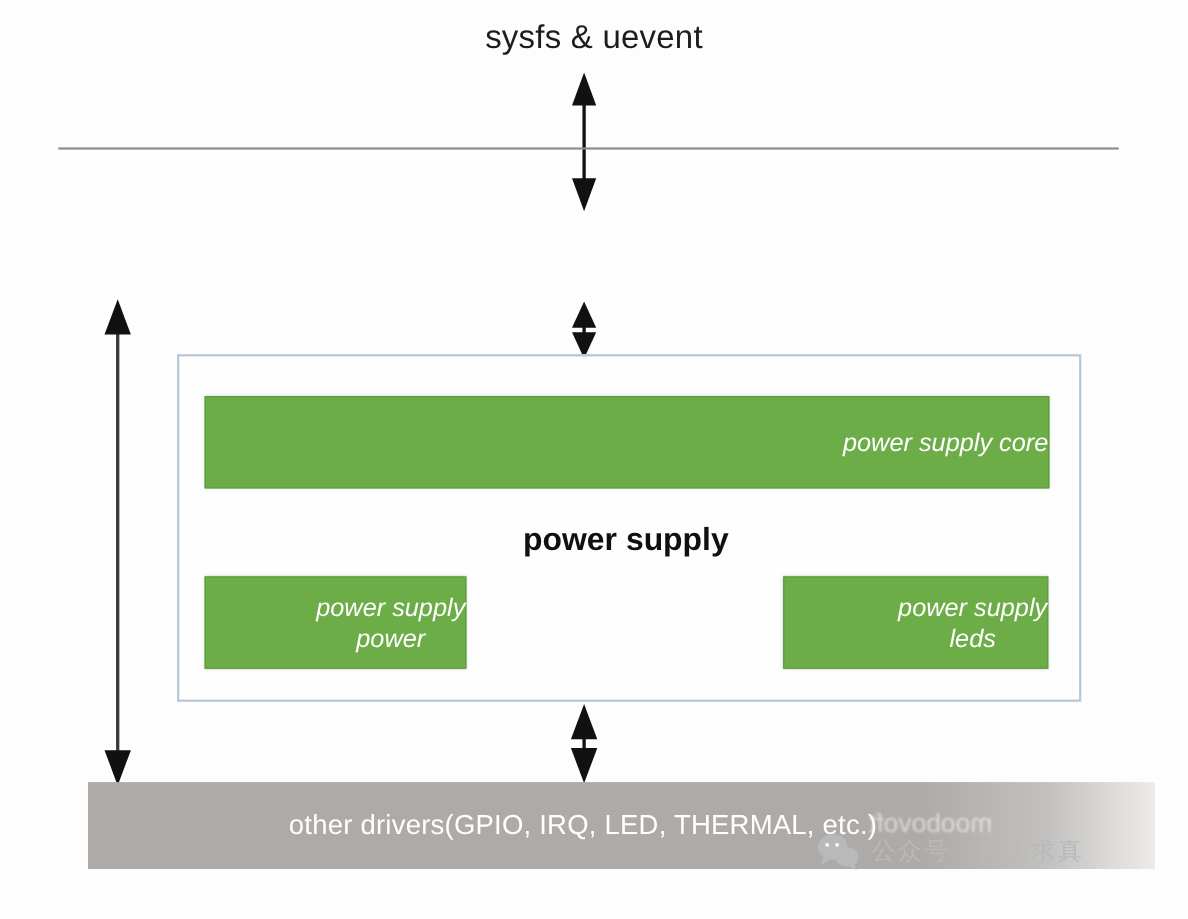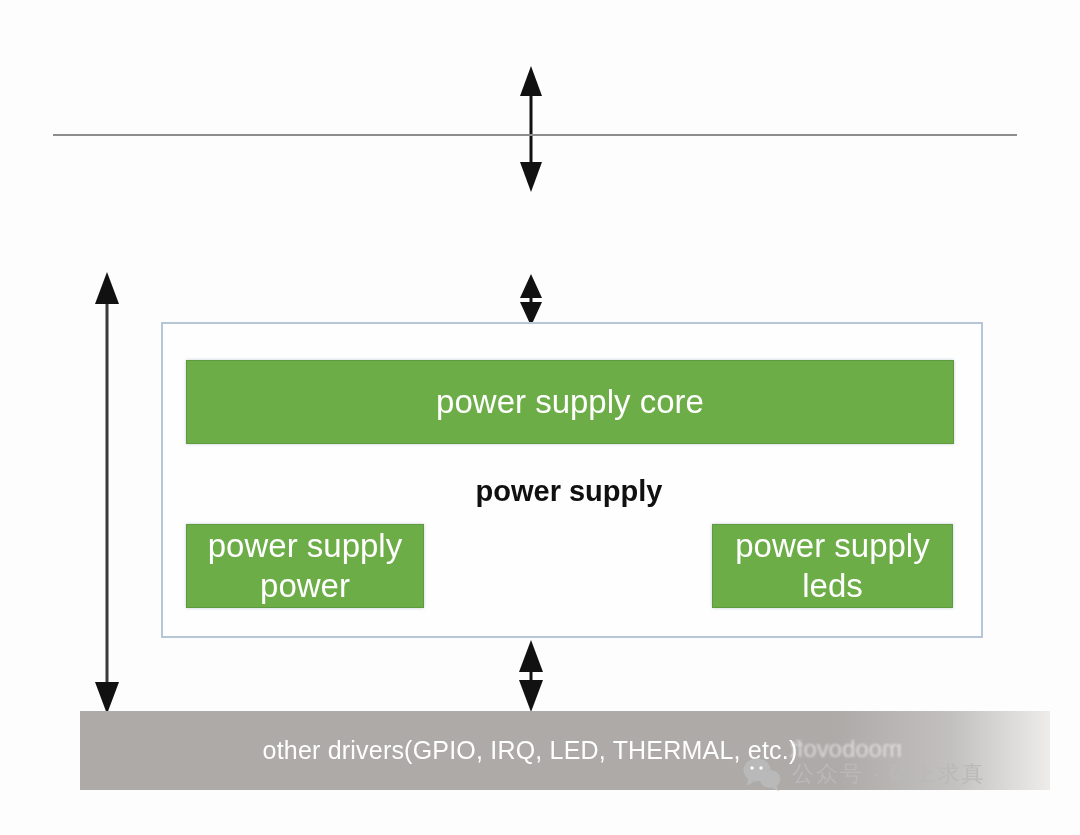--- a/index.html
+++ b/index.html
@@ -75,26 +75,27 @@
   }
 
   
   .box-green {
     position: absolute;
     background: #6cad47;
     border: 1px solid #5f9b3e;
     box-sizing: border-box;
     display: flex;
     align-items: center;
-    justify-content: center;
+    justify-content: flex-end;
     text-align: center;
     color: #ffffff;
-    font-size: 33px;
+    font-size: 23px;
     line-height: 1.22;
     box-shadow: 0 0 3px rgba(150,170,190,0.55);
+    font-style: italic;
   }
   .box-core  { left: 186px; top: 360px; width: 768px; height: 84px; }
   .box-sysfs { left: 186px; top: 524px; width: 238px; height: 84px; }
   .box-leds  { left: 712px; top: 524px; width: 241px; height: 84px; }
 
   
   .class-label {
     position: absolute;
     left: 437px;
     top: 473px;
@@ -156,20 +157,21 @@
     pointer-events: none;
     filter: blur(1.1px);
     transform: scaleX(-1);
   }
 </style>
 </head>
 <body>
 
 <div id="diagram">
 
+  <div class="top-caption">sysfs &amp; uevent</div>
 
   <svg class="arrow" style="left:506px; top:66px;" width="50" height="126">
     <line x1="25" y1="18" x2="25" y2="108" stroke="#111111" stroke-width="3"></line>
     <polygon points="25,0 14,30 36,30" fill="#111111"></polygon>
     <polygon points="25,126 14,96 36,96" fill="#111111"></polygon>
   </svg>
 
   <div class="divider"></div>
 
 

